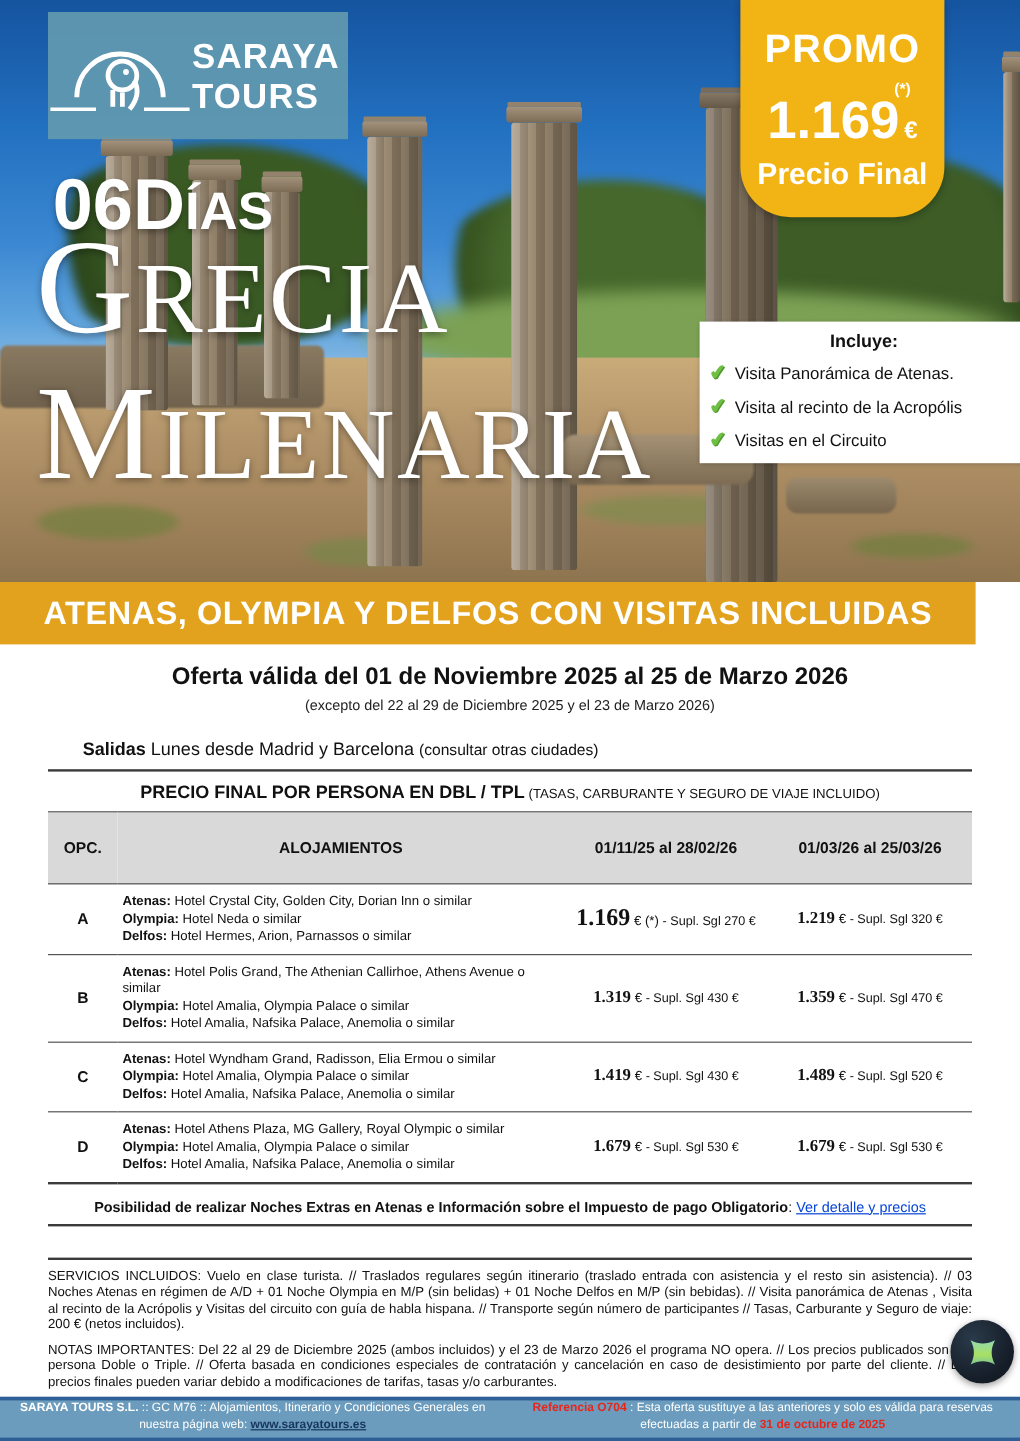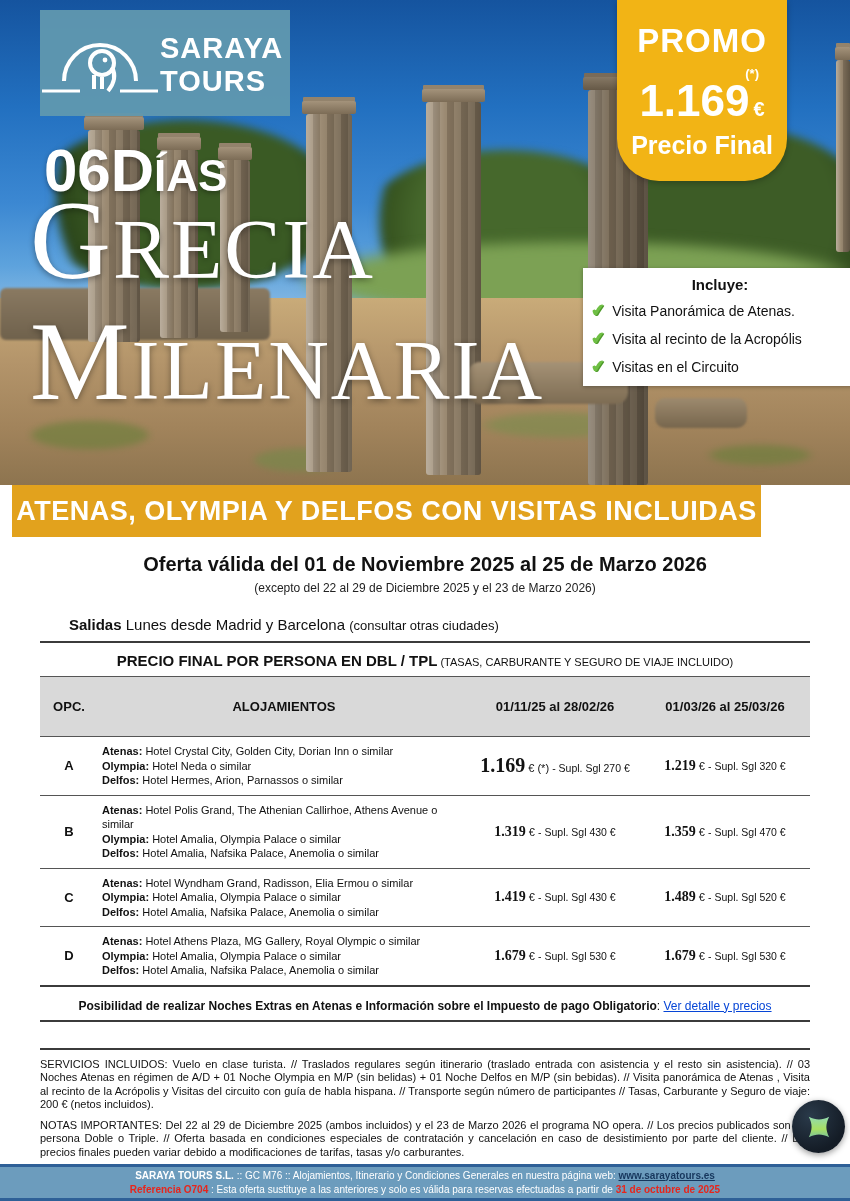--- a/index.html
+++ b/index.html
@@ -85,21 +85,21 @@
 
   
   .incluye-box { position:absolute; left:583px; top:268px; width:276px; height:118px;
         background:#fff; padding:8px 10px 6px 8px; box-shadow:0 1px 4px rgba(0,0,0,.3); }
   .incluye-title { text-align:center; font-weight:bold; font-size:15px; margin-bottom:6px; }
   .incluye-item { font-size:14px; margin:7px 0; display:flex; align-items:center; }
   .check { color:#6fbf44; font-size:17px; font-weight:bold; margin-right:7px;
         transform:rotate(-6deg); text-shadow:1px 1px 0 #4e9a2a; }
 
   
-  .banner { position:absolute; left:12px; top:485px; width:749px; height:52px; background:#e2a21d;
+  .banner { position:absolute; left:0; top:485px; width:813px; height:52px; background:#e2a21d;
         display:flex; align-items:center; justify-content:center; }
   .banner span { color:#fff; font-weight:bold; font-size:27px; letter-spacing:.5px; }
 
   
   .content { position:absolute; left:0; top:537px; width:850px; }
   .offer-title { text-align:center; font-weight:bold; font-size:20px; margin-top:16px; }
   .offer-exc { text-align:center; font-size:12px; margin-top:5px; color:#222; }
   .salidas { margin:21px 40px 0 57px; font-size:15px; }
   .salidas .lbl { font-weight:bold;margin-left:12px; }
   .salidas .note { font-size:13px; }
@@ -127,21 +127,21 @@
   .footnote a { color:#0645d6; text-decoration:underline; }
 
   .rule2 { border:none; border-top:2.5px solid #3b3b3b; margin:26px 40px 0 40px; }
   .legal { margin:8px 40px 0 40px; font-size:11px; line-height:13.6px; text-align:justify; }
   .legal p { margin-bottom:7px; }
   .legal b { font-weight:normal; }
 
   
   .footer { position:absolute; left:0; bottom:0; width:850px; height:37px; background:#6c9cbd;
         border-top:3px solid #2e6097; border-bottom:3px solid #2e6097;
-        display:flex; flex-direction:column; justify-content:center; text-align:center; }
+        display:flex; flex-direction:row; justify-content:center; text-align:center; }
   .footer .l1, .footer .l2 { font-size:10px; color:#fff; line-height:14px; }
   .footer b { font-weight:bold; }
   .footer a { color:#16365c; font-weight:bold; text-decoration:underline; }
   .footer .red { color:#e8251b; font-weight:bold; }
 
   
   .widget { position:absolute; right:5px; bottom:48px; width:53px; height:53px; border-radius:50%;
         background:radial-gradient(circle at 35% 30%, #2a3a4a, #141c26 70%);
         box-shadow:0 2px 6px rgba(0,0,0,.4); display:flex; align-items:center; justify-content:center;
         cursor:pointer; }

